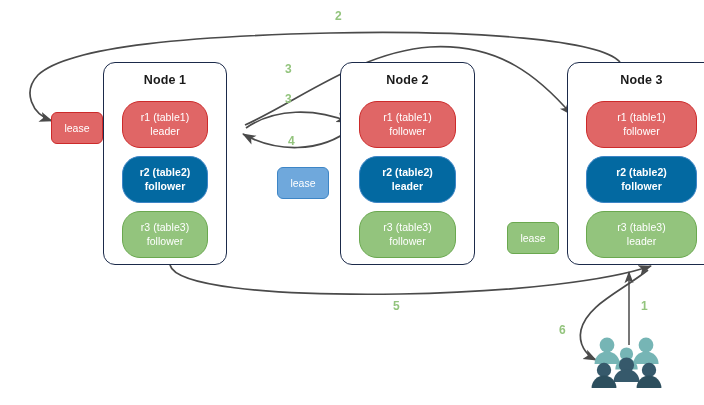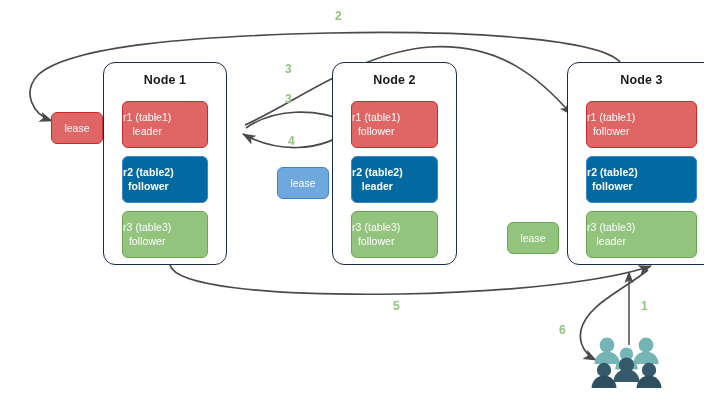--- a/index.html
+++ b/index.html
@@ -22,23 +22,23 @@
   .node-title{
     position:absolute;left:0;right:0;top:10px;
     text-align:center;
     font-size:12.5px;font-weight:bold;color:#1a1a1a;
     letter-spacing:.1px;
   }
   .replica{
     position:absolute;
     left:18px;right:18px;
     height:47px;
-    border-radius:6px;
+    border-radius:18px;
     box-sizing:border-box;
-    display:flex;align-items:center;
+    display:flex;align-items:center;justify-content:center;
     text-align:center;
     color:#ffffff;
     font-size:10.5px;
     line-height:13.5px;
     letter-spacing:.05px;
   }
   .replica .rl{display:block;}
   .rep-red{background:#e06666;border:1.5px solid #cc2a2a;}
   .rep-blue{background:#0369a1;border:1.5px solid #3d85c6;font-weight:bold;}
   .rep-green{background:#93c47d;border:1.5px solid #6aa84f;}
@@ -105,21 +105,21 @@
       </span>
     </div>
     <div class="replica rep-green" style="top:148px;">
       <span>
         <span class="rl">r3 (table3)</span>
         <span class="rl">follower</span>
       </span>
     </div>
   </div>
 
-  <div class="node-box" style="left:332px;top:62px;width:125px;height:203px;">
+  <div class="node-box" style="left:340px;top:62px;width:135px;height:203px;">
     <div class="node-title">Node 2</div>
     <div class="replica rep-red" style="top:38px;">
       <span>
         <span class="rl">r1 (table1)</span>
         <span class="rl">follower</span>
       </span>
     </div>
     <div class="replica rep-blue" style="top:93px;">
       <span>
         <span class="rl">r2 (table2)</span>

